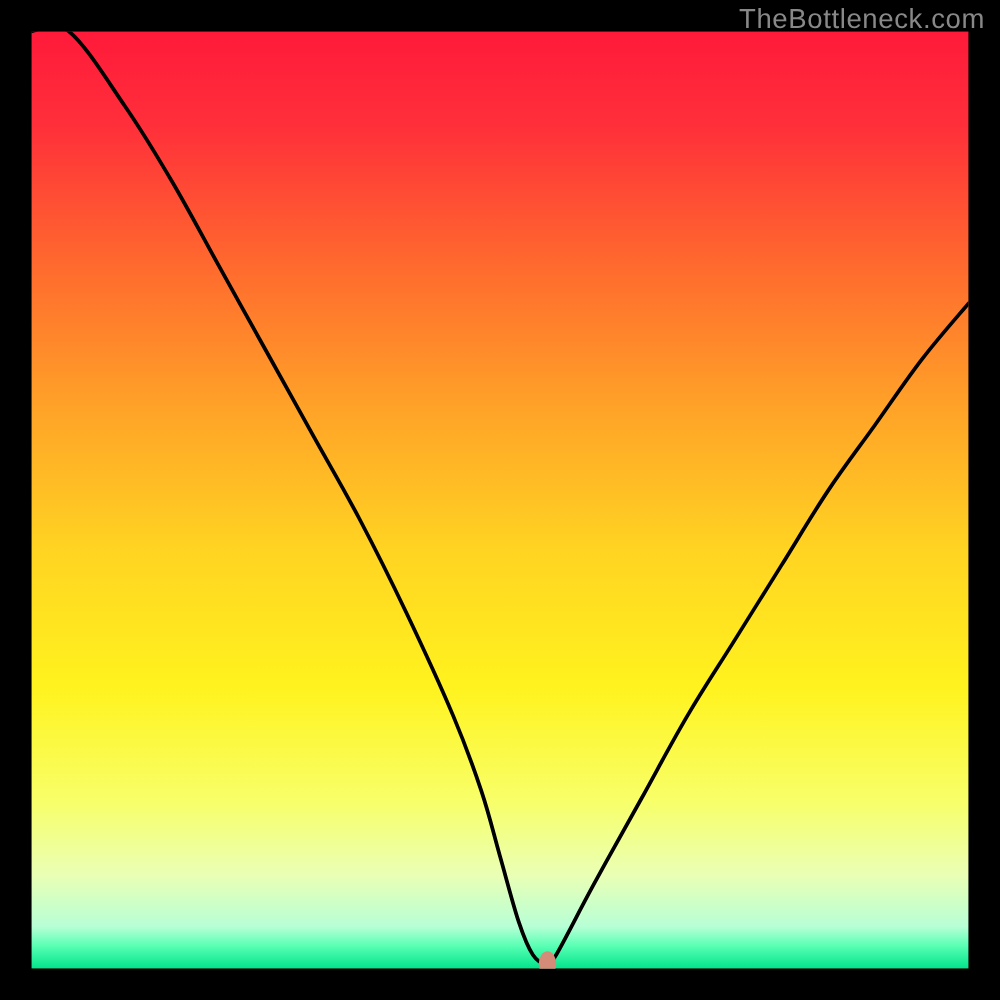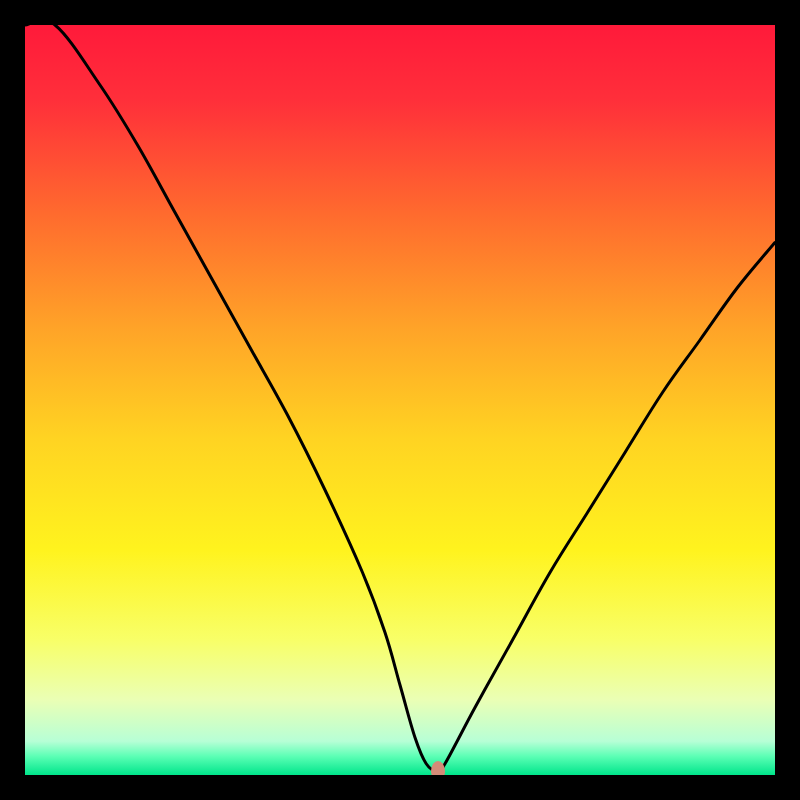--- a/index.html
+++ b/index.html
@@ -54,20 +54,21 @@
     background: #d48b78;
     z-index: 6;
     transform: translate(-50%, -50%);
   }
 </style>
 </head>
 <body>
 
 <div class="frame">
 
+  <div class="watermark">TheBottleneck.com</div>
 
   <div class="plot-box">
 
     <svg class="gradient" width="750" height="750" viewBox="0 0 750 750" preserveAspectRatio="none">
       <defs>
         <linearGradient id="bg-grad" x1="0" y1="0" x2="0" y2="1">
             <stop offset="0.00%" stop-color="#ff1a3a"></stop>
             <stop offset="10.00%" stop-color="#ff2f3a"></stop>
             <stop offset="25.00%" stop-color="#ff6a2e"></stop>
             <stop offset="40.00%" stop-color="#ffa228"></stop>

